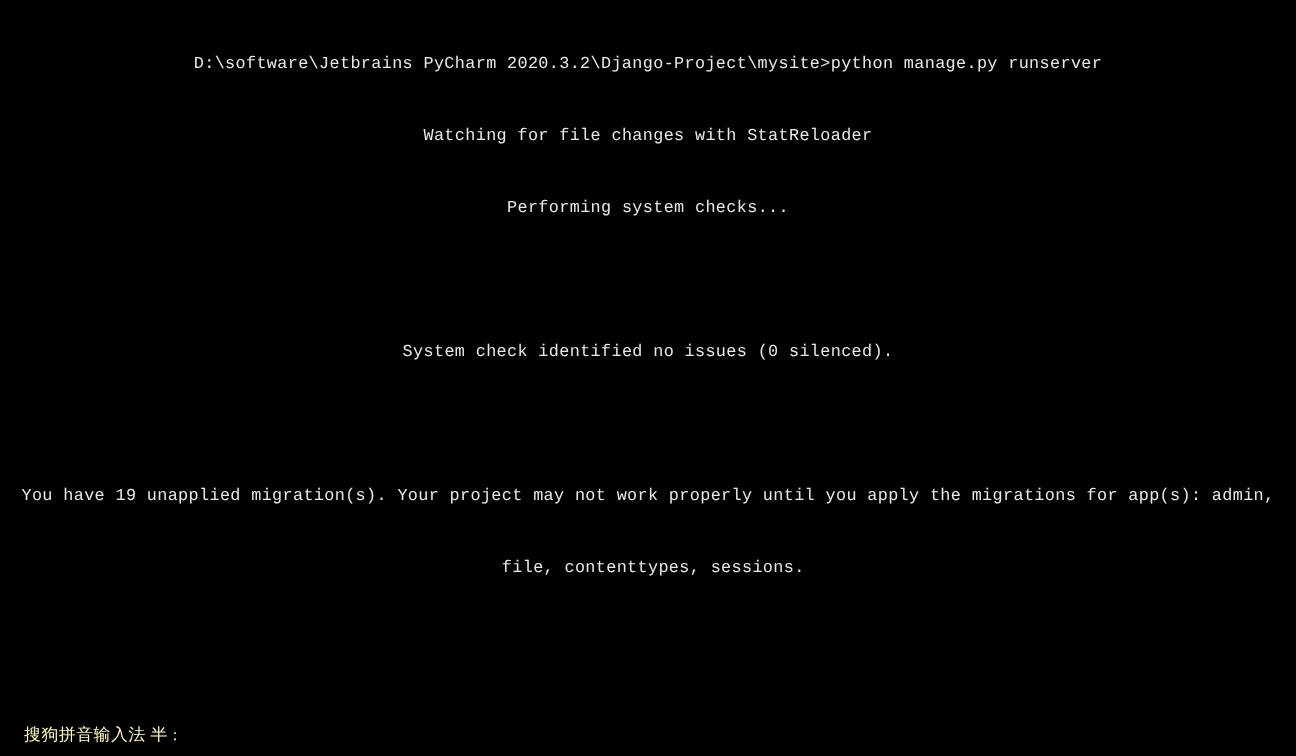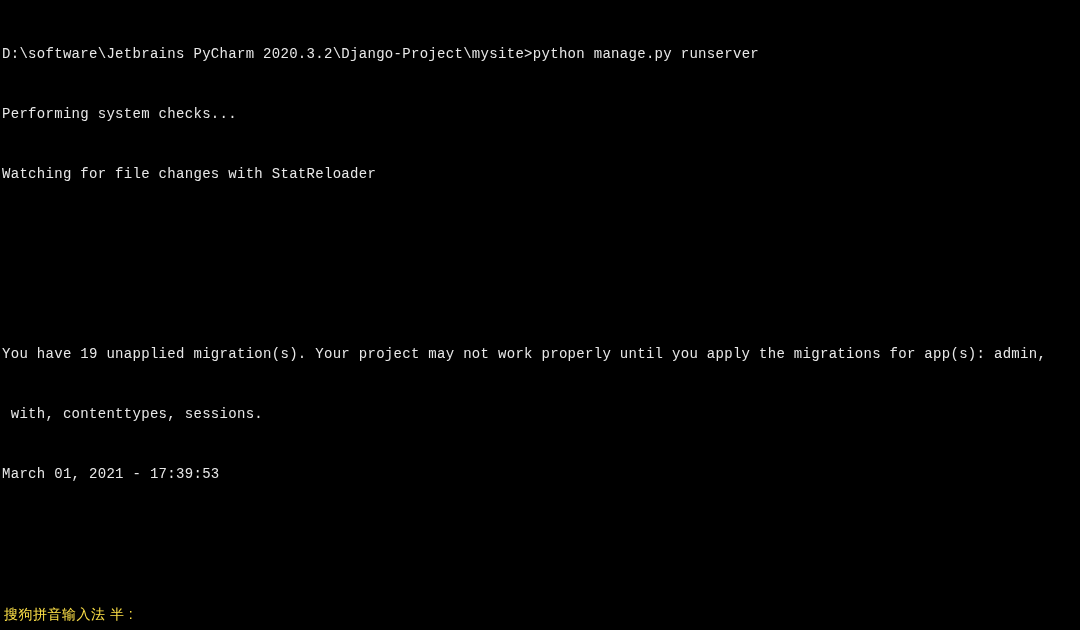--- a/index.html
+++ b/index.html
@@ -18,43 +18,44 @@
       overflow: hidden;
       position: relative;
       padding: 4px 2px;
     }
     .terminal {
       white-space: pre;
       letter-spacing: 0.3px;
     }
     .line {
       min-height: 20px;
+      text-align: center;
     }
     .ime-status {
       position: absolute;
       bottom: 6px;
-      left: 4px;
-      color: #fde047;
-      font-family: Liberation Sans, sans-serif;
+      left: 20px;
+      color: #fef9c3;
+      font-family: Liberation Serif, serif;
       font-size: 14px;
       letter-spacing: 0.5px;
     }
   </style>
 </head>
 <body>
 
 <div class="terminal">
   <div class="line"><span>D:\software\Jetbrains PyCharm 2020.3.2\Django-Project\mysite&gt;</span><span>python manage.py runserver</span></div>
+  <div class="line">Watching for file changes with StatReloader</div>
   <div class="line">Performing system checks...</div>
-  <div class="line">Watching for file changes with StatReloader</div>
   <div class="line"></div>
+  <div class="line">System check identified no issues (0 silenced).</div>
   <div class="line"></div>
   <div class="line">You have 19 unapplied migration(s). Your project may not work properly until you apply the migrations for app(s): admin,</div>
-  <div class="line"> with, contenttypes, sessions.</div>
-  <div class="line">March 01, 2021 - 17:39:53</div>
+  <div class="line"> file, contenttypes, sessions.</div>
   
   
   
   
   
   
   
   
   
   

